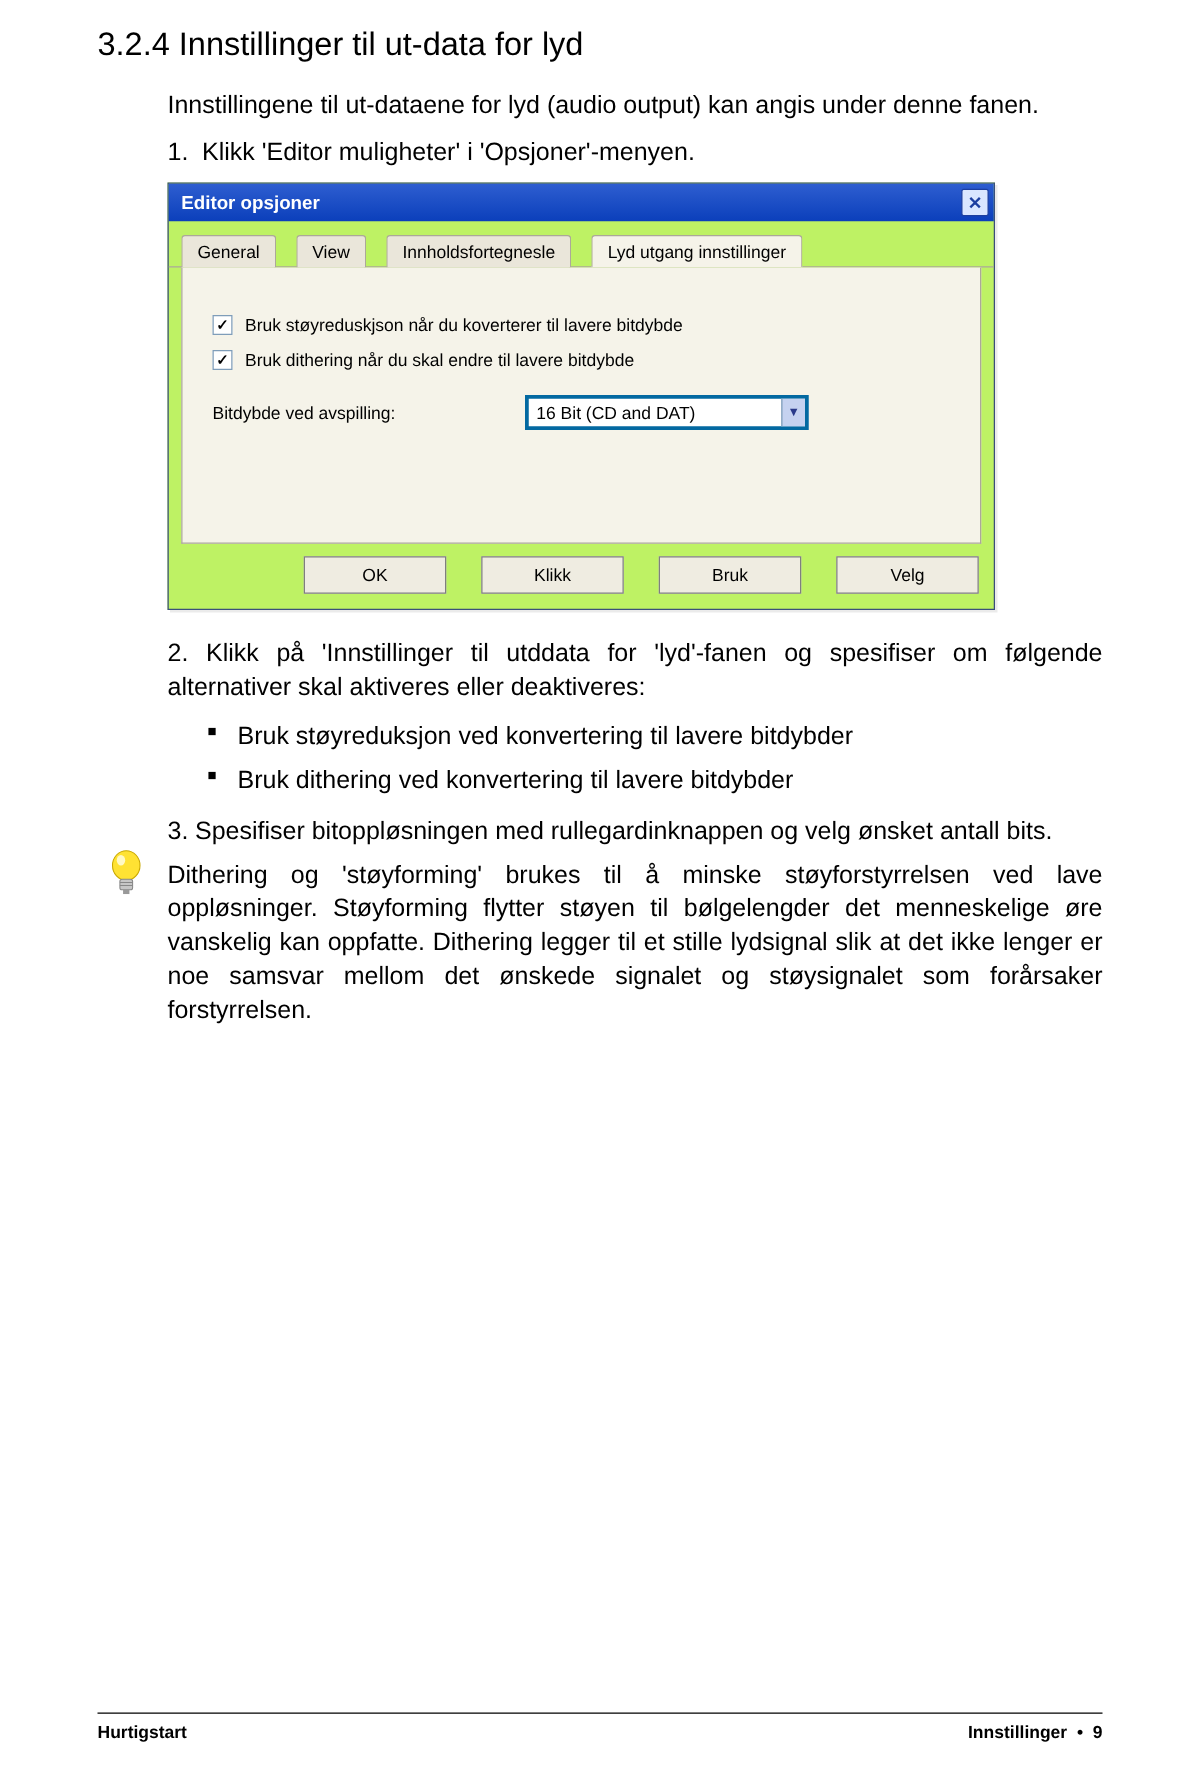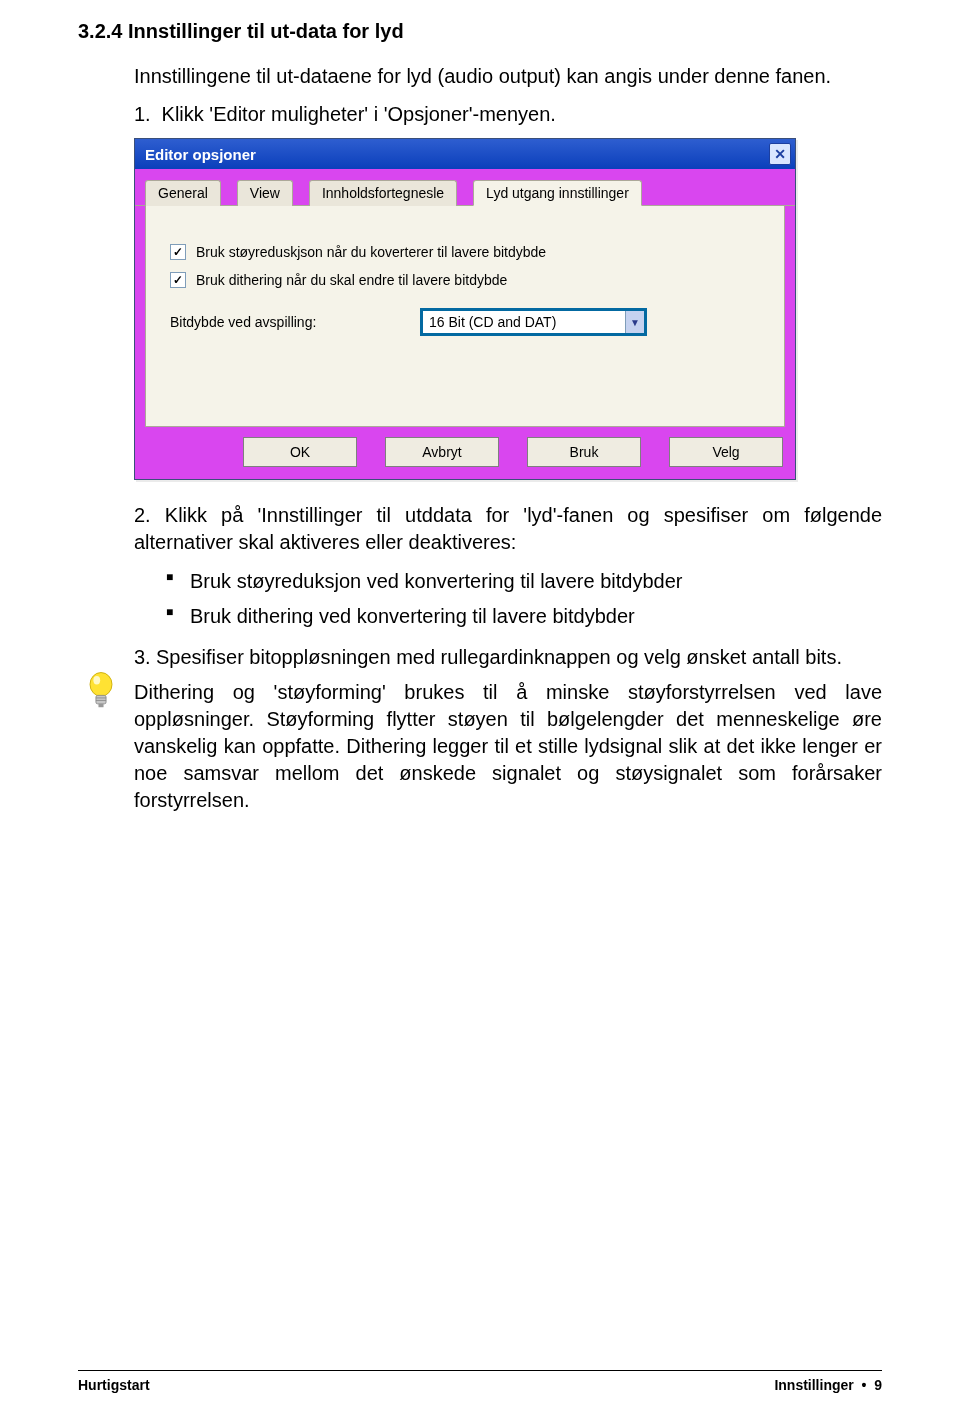--- a/index.html
+++ b/index.html
@@ -1,22 +1,22 @@
 <!DOCTYPE html>
 <html><head>
 <meta charset="utf-8">
 <style>
   html,body{margin:0;padding:0;background:#fff;font-family:Arial,Helvetica,sans-serif;color:#000;font-size:20px}
   .page{width:960px;min-height:1427px;position:relative;box-sizing:border-box;padding:20px 78px 60px 78px}
-  h2.section-heading{font-size:20px;font-weight:bold;margin:0 0 20px 0}
+  h2.section-heading{font-size:26px;font-weight:normal;margin:0 0 20px 0}
   .intro{margin:0 0 14px 56px;line-height:1.3}
   ol.steps{list-style:none;margin:0 0 0 56px;padding:0}
   ol.steps>li{margin-bottom:10px}
   ol.steps>li .num{display:inline-block;width:22px}
-  .win{margin:12px 0 22px 56px;width:660px;border:1px solid #3a4f7a;background:#d946ef;box-shadow:2px 2px 0 rgba(0,0,0,.08)}
+  .win{margin:12px 0 22px 56px;width:660px;border:1px solid #3a4f7a;background:#bef264;box-shadow:2px 2px 0 rgba(0,0,0,.08)}
   .titlebar{height:30px;background:linear-gradient(#2e5ed0,#0b3fbb);display:flex;align-items:center;justify-content:space-between;padding:0 4px 0 10px;color:#fff;font-family:Tahoma,Arial,sans-serif;font-weight:bold;font-size:15px}
   .titlebar .close{width:20px;height:20px;background:#d9e6ff;border:1px solid #1c3fa0;border-radius:2px;display:flex;align-items:center;justify-content:center;color:#1c3fa0;font-family:Arial;font-size:14px;font-weight:bold;line-height:1}
   .tabs{display:flex;padding:10px 10px 0 10px;font-family:Tahoma,Arial,sans-serif;font-size:14px;border-bottom:1px solid #aca899}
   .tab{padding:4px 12px;border:1px solid #aca899;border-bottom:none;background:#eae6da;margin-right:16px;border-radius:3px 3px 0 0;position:relative;top:1px}
   .tab.active{background:#f5f3e9;border-bottom:1px solid #f5f3e9}
   .panel{margin:0 10px 10px 10px;background:#f5f3e9;border:1px solid #aca899;border-top:none;padding:38px 24px 90px 24px;font-family:Tahoma,Arial,sans-serif;font-size:14px;color:#000}
   .chk{display:flex;align-items:center;margin-bottom:12px}
   .chk .box{width:14px;height:14px;border:1px solid #7f9db9;background:#fff;margin-right:10px;display:flex;align-items:center;justify-content:center;font-size:12px;line-height:1}
   .chk .box::before{content:"✓";color:#000;font-weight:bold}
   .fieldrow{margin-top:20px;display:flex;align-items:center}
@@ -78,21 +78,21 @@
       <div class="fieldrow">
         <span class="lbl">Bitdybde ved avspilling:</span>
         <div class="sel">
           <span>16 Bit (CD and DAT)</span>
           <span class="arrow">▼</span>
         </div>
       </div>
     </div>
     <div class="btnrow">
       <div class="btn">OK</div>
-      <div class="btn">Avbryt</div>
+      <div class="btn">Klikk</div>
       <div class="btn">Bruk</div>
       <div class="btn">Velg</div>
     </div>
   </div>
 
   <div class="step2-block">
     <div class="step2-text">
       <span class="num">2.</span>
       <span>Klikk på 'Innstillinger til utddata for 'lyd'-fanen og spesifiser om følgende alternativer skal aktiveres eller deaktiveres:</span>
     </div>

